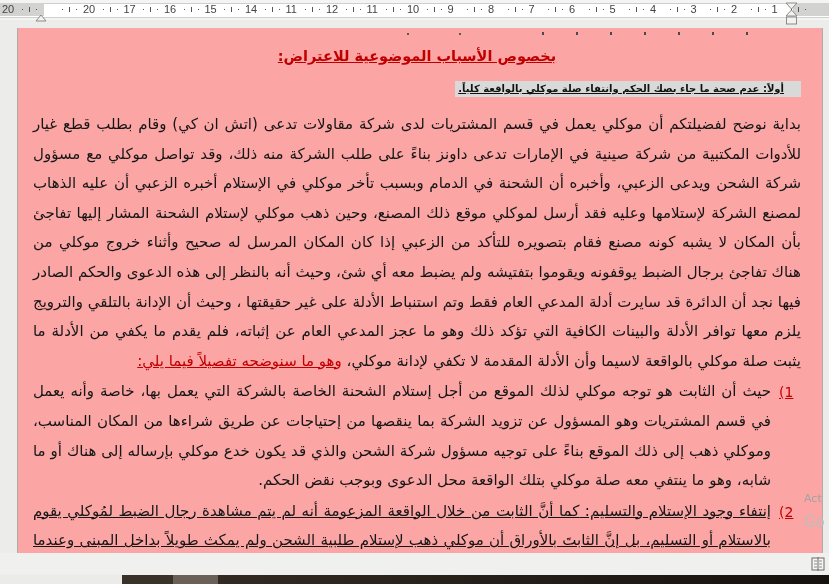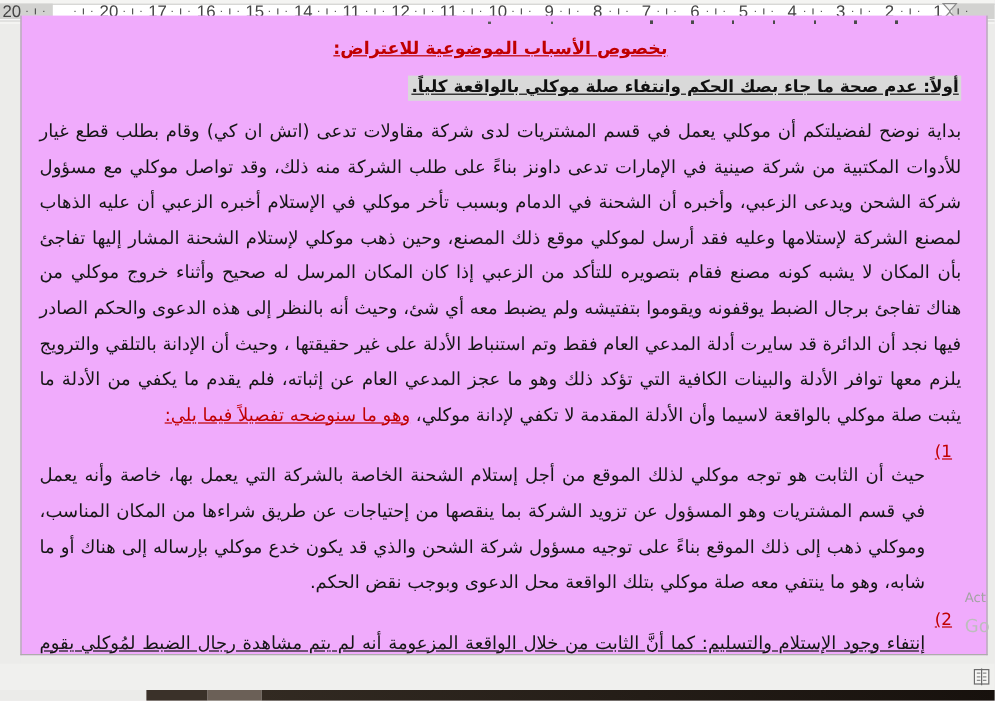--- a/index.html
+++ b/index.html
@@ -9,30 +9,30 @@
     -webkit-font-smoothing:antialiased;
   }
   
   .ruler-bar{position:absolute;left:0;top:0;width:829px;height:20px;background:#f4f4f2;}
   .ruler-track{position:absolute;left:0;top:3px;width:829px;height:13px;background:#ffffff;border-top:1px solid #cfcfcd;border-bottom:1px solid #cfcfcd;}
   .ruler-margin{position:absolute;top:3px;height:13px;background:#d2d2d0;}
   .ruler-margin.left{left:0;width:44px;}
   .ruler-margin.right{left:793px;width:36px;}
   .ruler-cells{position:absolute;left:2px;top:3px;height:13px;width:810px;display:flex;}
   .rcell{width:40.5px;display:flex;align-items:center;}
-  .rcell .num{width:14px;text-align:right;font-size:14px;color:#444;line-height:13px;}
+  .rcell .num{width:14px;text-align:left;font-size:11px;color:#444;line-height:13px;}
   .rcell .ticks{flex:1;display:flex;justify-content:space-evenly;align-items:center;height:13px;}
   .rcell .dot{width:1px;height:1px;background:#555;}
   .rcell .half{width:1px;height:5px;background:#555;}
   .indent-right{position:absolute;left:785px;top:2px;}
   .indent-left{position:absolute;left:35px;top:8px;}
   
   .page{
-    position:absolute;left:17px;top:13px;width:806px;height:533px;
-    background:#f0abfc;border:1px solid #adadab;border-top:none;box-sizing:border-box;
+    position:absolute;left:17px;top:28px;width:806px;height:533px;
+    background:#fca5a5;border:1px solid #adadab;border-top:none;box-sizing:border-box;
   }
   .side-bg{position:absolute;top:20px;height:555px;background:#ececea;}
   .side-bg.l{left:0;width:17px;}
   .side-bg.r{left:823px;width:6px;}
   .doc{
     direction:rtl;
     font-family:"DejaVu Sans",sans-serif;
     color:#161616;
     padding:2px 21px 0 15px;
   }
@@ -40,33 +40,33 @@
   .frag{position:absolute;top:2px;right:45px;width:230px;height:3px;
     background:repeating-linear-gradient(90deg,transparent 0 16px,#4a4a4a 16px 18px,transparent 18px 34px);}
   .frag2{position:absolute;top:3px;right:300px;width:120px;height:2px;
     background:repeating-linear-gradient(90deg,transparent 0 26px,#5a5a5a 26px 28px,transparent 28px 52px);}
   .h1{
     text-align:center;font-size:14.5px;font-weight:bold;line-height:21px;
     margin-top:9px;text-decoration:underline;
   }
   .h2-row{margin-top:8px;line-height:23px;}
   .h2{
-    display:inline;font-size:14px;font-weight:bold;color:#111;
-    background:#d9d9d9;text-decoration:underline;padding:2px 2px 3px 3px;
+    display:inline;font-size:10px;font-weight:bold;color:#111;
+    background:#d9d9d9;text-decoration:underline;padding:2px 17px 3px 3px;
   }
   .para{
     margin-top:10px;font-size:15px;line-height:29.6px;text-align:justify;
   }
   .red{text-decoration:underline;}
   .list{margin-top:1px;}
   .item{display:flex;font-size:15px;line-height:29.6px;margin-top:1px;}
   .item .num{
     flex:0 0 22px;text-align:left;font-size:14px;text-decoration:underline;padding-top:1px;
   }
-  .item .itext{flex:1;text-align:justify;padding-right:8px;margin-top:20px;}
+  .item .itext{flex:1;text-align:justify;padding-right:8px;}
   .item .lead{font-weight:normal;}
   .u-all{text-decoration:underline;}
   
   .below-band{position:absolute;left:0;top:553px;width:829px;height:22px;background:#f0f0ee;}
   .khamsat{
     position:absolute;left:358px;top:544px;
     font-family:"DejaVu Sans",sans-serif;font-size:31px;font-weight:bold;
     color:#dcd8d2;letter-spacing:1px;z-index:4;direction:rtl;
   }
   .activate{position:absolute;left:804px;z-index:5;font-family:"DejaVu Sans",sans-serif;white-space:nowrap;}

